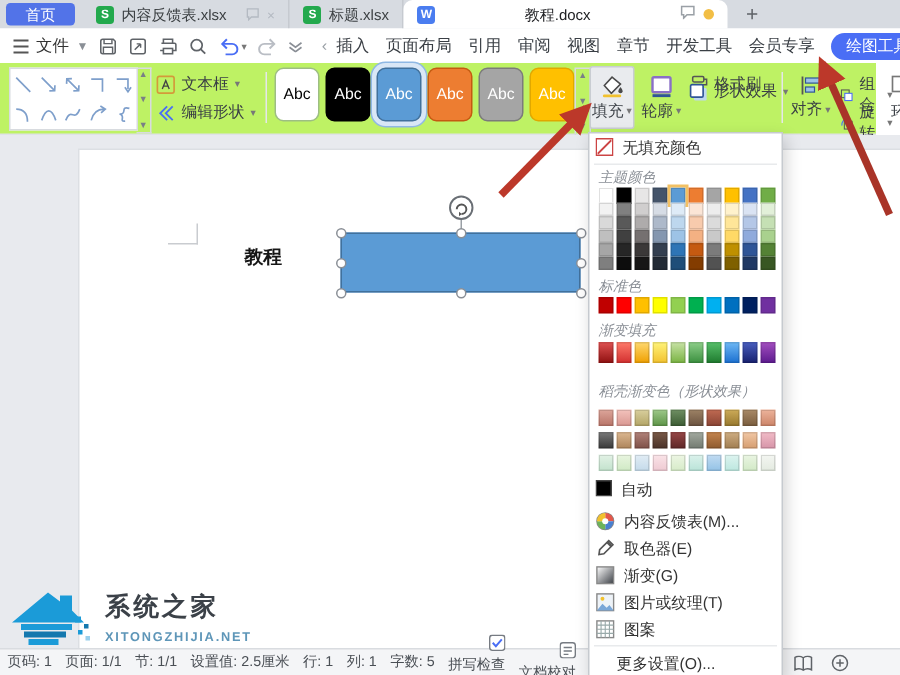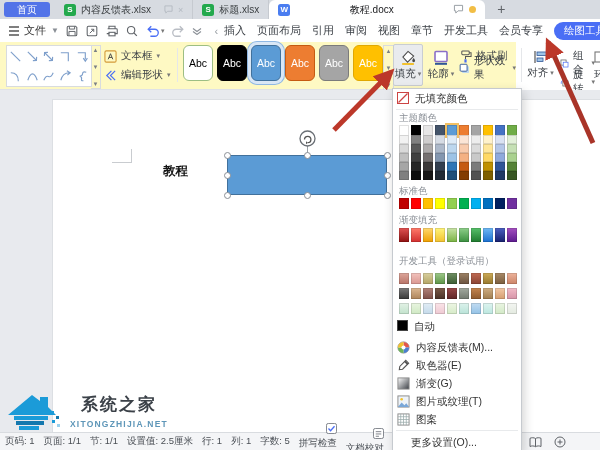--- a/index.html
+++ b/index.html
@@ -22,21 +22,21 @@
   .menubar svg{display:block;}
   .mb-file{display:flex;align-items:center;gap:4px;margin-left:8px;}
   .mb-caret{color:#8a8f96;font-size:8px;margin-left:1px;}
   .qicon{display:flex;align-items:center;justify-content:center;width:20px;height:18px;margin-left:6px;}
   .mb-sep{width:1px;height:14px;background:#e1e4e8;margin:0 5px;}
   .mb-back{color:#9aa0a6;font-size:11px;margin:0 2px;}
   .nav{display:flex;align-items:center;gap:11px;margin-left:4px;color:#3a3f45;}
   .navitem{cursor:default;}
   .toolpill{background:#4a6ef5;color:#fff;border-radius:10px;padding:2px 10px;font-size:10.5px;}
   
-  .toolbar{position:absolute;top:42px;left:0;width:516px;height:47px;background:#fef9c3;border-bottom:1px solid #dfe2e6;}
+  .toolbar{position:absolute;top:42px;left:0;width:584px;height:47px;background:#bef264;border-bottom:1px solid #dfe2e6;}
   .tb-abs{position:absolute;}
   .gallery{left:6px;top:3px;width:84px;height:40px;border:1px solid #d8dbdf;display:grid;grid-template-columns:repeat(5,1fr);grid-template-rows:1fr 1fr;background:#fff;}
   .gcell{display:flex;align-items:center;justify-content:center;}
   .gscroll{left:91px;top:3px;width:9px;height:40px;border:1px solid #d8dbdf;border-left:none;display:flex;flex-direction:column;align-items:center;justify-content:space-between;padding:1px 0;color:#7a7f86;font-size:6px;}
   .smallbtn{display:flex;align-items:center;gap:4px;font-size:10.5px;color:#3a3f45;}
   .tb-sep{width:1px;height:34px;background:#e5e7ea;top:6px;}
   .abc-row{left:183px;top:3px;display:flex;gap:4px;align-items:center;}
   .chip{width:30px;height:36px;border-radius:6px;display:flex;align-items:center;justify-content:center;font-size:10.5px;box-sizing:border-box;}
   .chip.sel{box-shadow:0 0 0 3px #d9e7f6,0 0 0 4px #8fb8e4;}
   .morebtn{left:383px;top:3px;width:9px;height:40px;border:1px solid #d8dbdf;display:flex;flex-direction:column;align-items:center;justify-content:space-between;padding:2px 0;color:#7a7f86;font-size:6px;}
@@ -49,39 +49,39 @@
   .page{position:absolute;left:53px;top:10px;width:547px;height:332px;background:#fff;box-shadow:0 0 0 1px #dcdfe3;}
   .crop-v{position:absolute;left:131px;top:59px;width:1px;height:14px;background:#c9ccd0;}
   .crop-h{position:absolute;left:112px;top:72px;width:20px;height:1px;background:#c9ccd0;}
   .doc-text{position:absolute;left:163px;top:73px;font-size:12.5px;font-weight:700;color:#161616;}
   .shape{position:absolute;left:227px;top:65px;width:160px;height:40px;background:#5b9bd5;border:1.5px solid #41719c;box-sizing:border-box;}
   .handle{position:absolute;width:7px;height:7px;border-radius:50%;background:#fff;border:1px solid #8a8f96;box-sizing:border-box;}
   .rot-stem{position:absolute;left:307px;top:52px;width:1px;height:11px;background:#9aa0a6;}
   
   .fillpanel{position:absolute;left:392px;top:88px;width:130px;height:364px;background:#fff;border:1px solid #c6cacf;box-shadow:2px 4px 10px rgba(0,0,0,.18);z-index:40;box-sizing:border-box;}
   .fp-item{position:absolute;left:4px;display:flex;align-items:flex-start;gap:6px;font-size:10.5px;color:#333;height:16px;}
-  .fp-label{position:absolute;left:6px;font-size:9.5px;color:#8a8f96;}
+  .fp-label{position:absolute;left:6px;font-size:9.5px;color:#8a8f96;font-style:italic;}
   .fp-div{position:absolute;left:3px;width:122px;height:1px;background:#e8eaec;}
   .swrow{position:absolute;left:6px;display:flex;gap:2px;}
   .sw{width:10px;height:11px;box-shadow:inset 0 0 0 1px rgba(0,0,0,.12);}
   .sw.v{height:9px;}
   .sw.g{height:14px;}
   .sw.d{height:11px;}
   .sw.selsw{outline:2px solid #f2c063;outline-offset:0;}
   
   .statusbar{position:absolute;top:432px;left:0;width:600px;height:18px;background:#f4f5f7;border-top:1px solid #d9dce0;display:flex;align-items:center;gap:9px;padding-left:5px;font-size:9.5px;color:#4a4f55;box-sizing:border-box;white-space:nowrap;}
   .sb-chk{display:flex;align-items:flex-end;gap:3px;flex-direction:column;}
   .sb-icons{position:absolute;left:413px;top:0;height:18px;display:flex;align-items:center;gap:12px;}
   .sb-views{position:absolute;left:477px;top:0;height:18px;display:flex;align-items:center;gap:9px;}
   .viewbox{display:flex;align-items:center;justify-content:center;width:16px;height:15px;border-radius:2px;}
   .viewbox.on{background:#e4e6ea;box-shadow:inset 0 0 0 1px #cfd3d8;}
   
   .arrows{position:absolute;left:0;top:0;width:600px;height:450px;z-index:55;pointer-events:none;}
   .wm-left{position:absolute;left:6px;top:389px;z-index:60;display:flex;gap:6px;}
-  .wm-left-txt{display:flex;flex-direction:column;margin-top:4px;text-align:center;}
+  .wm-left-txt{display:flex;flex-direction:column;margin-top:4px;}
   .wm-title{font-size:17px;font-weight:800;color:#3b4148;letter-spacing:2px;}
   .wm-url{font-size:8.5px;font-weight:700;color:#5e96b8;letter-spacing:1.2px;margin-top:3px;}
   .wm-right{position:absolute;left:422px;top:396px;z-index:60;display:flex;align-items:center;gap:4px;}
   .wm-right-txt{font-size:31px;font-weight:800;color:#2878cc;letter-spacing:0px;}
 </style>
 </head>
 <body>
 
 <div class="app">
 
@@ -472,21 +472,21 @@
         <span class="sw g" style="background: linear-gradient(rgb(255, 123, 107), rgb(210, 47, 47));"></span>
         <span class="sw g" style="background: linear-gradient(rgb(255, 217, 112), rgb(239, 159, 0));"></span>
         <span class="sw g" style="background: linear-gradient(rgb(255, 244, 122), rgb(242, 193, 46));"></span>
         <span class="sw g" style="background: linear-gradient(rgb(200, 227, 166), rgb(121, 179, 66));"></span>
         <span class="sw g" style="background: linear-gradient(rgb(142, 207, 138), rgb(58, 143, 62));"></span>
         <span class="sw g" style="background: linear-gradient(rgb(87, 192, 106), rgb(30, 122, 46));"></span>
         <span class="sw g" style="background: linear-gradient(rgb(111, 185, 245), rgb(26, 111, 208));"></span>
         <span class="sw g" style="background: linear-gradient(rgb(74, 95, 192), rgb(23, 32, 110));"></span>
         <span class="sw g" style="background: linear-gradient(rgb(164, 79, 192), rgb(92, 26, 142));"></span>
       </div>
-    <div class="fp-label" style="top:166px;">开发工具（登录试用）</div>
+    <div class="fp-label" style="top:166px;">稻壳渐变色（形状效果）</div>
     <div id="docerRows">
         <div class="swrow" style="top: 184px;">
           <span class="sw d" style="background: linear-gradient(rgb(221, 166, 155), rgb(184, 116, 104));"></span>
           <span class="sw d" style="background: linear-gradient(rgb(243, 195, 189), rgb(217, 151, 145));"></span>
           <span class="sw d" style="background: linear-gradient(rgb(217, 207, 158), rgb(179, 165, 102));"></span>
           <span class="sw d" style="background: linear-gradient(rgb(158, 201, 138), rgb(93, 148, 71));"></span>
           <span class="sw d" style="background: linear-gradient(rgb(111, 143, 99), rgb(60, 92, 51));"></span>
           <span class="sw d" style="background: linear-gradient(rgb(157, 130, 101), rgb(107, 83, 64));"></span>
           <span class="sw d" style="background: linear-gradient(rgb(192, 106, 82), rgb(138, 68, 52));"></span>
           <span class="sw d" style="background: linear-gradient(rgb(205, 171, 88), rgb(151, 120, 46));"></span>

